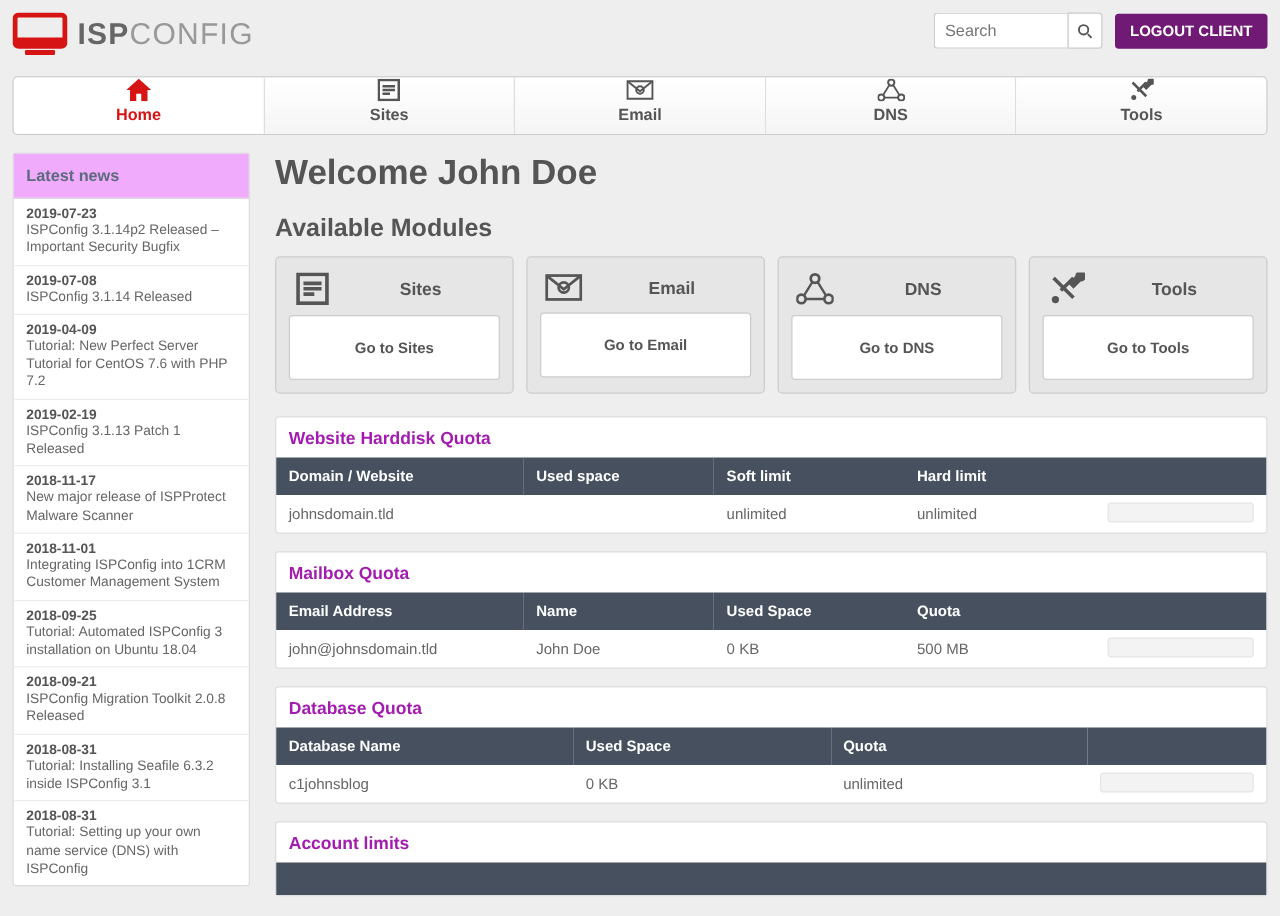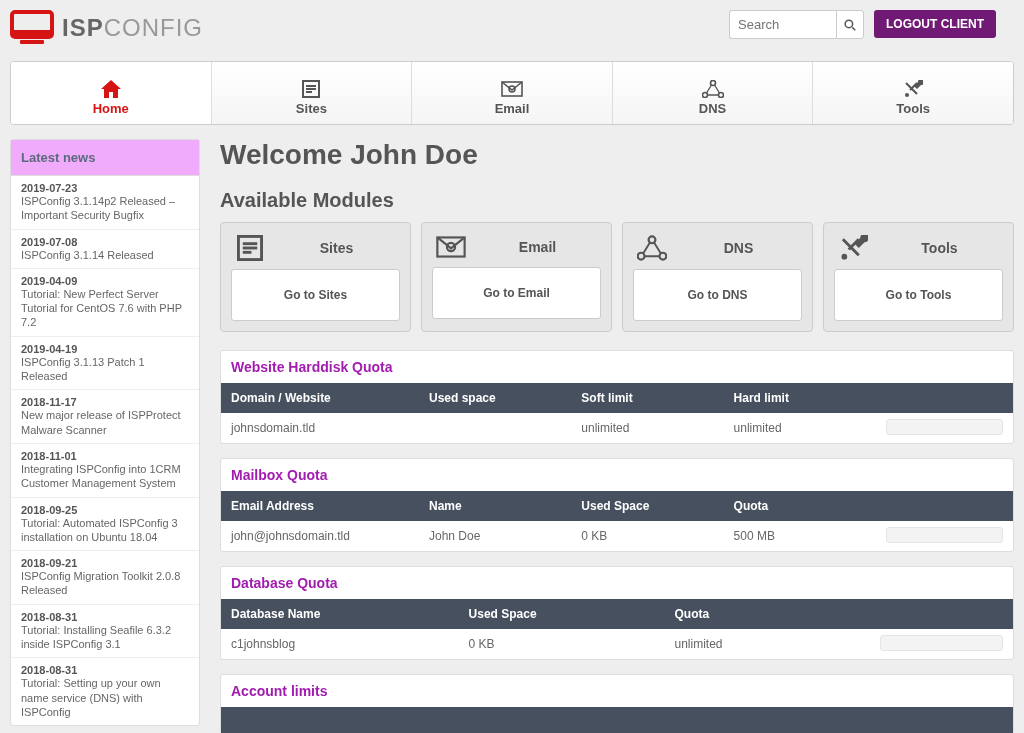--- a/index.html
+++ b/index.html
@@ -1,27 +1,27 @@
 <!DOCTYPE html>
 <html><head>
 <meta charset="utf-8">
 <style>
   html,body{margin:0;padding:0;font-family:Arial,Helvetica,sans-serif;background:#EEEEEE;color:#555}
   .page{width:1024px;margin:0 auto;position:relative}
-  .topbar{padding:10px 28px 0 10px;display:flex;align-items:flex-start;justify-content:space-between}
+  .topbar{padding:10px 10px 0 10px;display:flex;align-items:flex-start;justify-content:space-between}
   .brand{display:flex;align-items:center;gap:8px}
   .brand-name{font-size:24px;font-weight:700;letter-spacing:1px;color:#666}
   .brand-name .thin{font-weight:400;color:#999}
-  .top-right{display:flex;gap:10px;align-items:flex-start}
+  .top-right{display:flex;gap:10px;align-items:flex-end}
   .search-group{display:flex}
   .search-group input{width:90px;padding:6px 8px;border:1px solid #ccc;border-right:none;border-radius:3px 0 0 3px;font-size:13px}
   .search-group button{width:28px;border:1px solid #ccc;background:#fff;border-radius:0 3px 3px 0;cursor:pointer;display:flex;align-items:center;justify-content:center}
   .logout-btn{background:#701a75;color:#fff;border:none;padding:7px 12px;font-size:12px;font-weight:700;border-radius:3px;cursor:pointer}
   .nav{display:flex;margin:15px 10px 0 10px;border:1px solid #ccc;border-radius:4px;overflow:hidden;background:#fff}
-  .nav-tab{flex:1;text-align:center;padding:17px 5px 8px 5px;border-right:1px solid #ddd;cursor:pointer;background:linear-gradient(#fff,#f5f5f5)}
+  .nav-tab{flex:1;text-align:center;padding:0 5px 8px 5px;border-right:1px solid #ddd;cursor:pointer;background:linear-gradient(#fff,#f5f5f5)}
   .nav-tab:last-child{border-right:none}
   .nav-tab.active{background:#fff;color:#D71414;font-weight:700}
   .nav-tab .icon{height:20px;display:flex;justify-content:center;align-items:center;margin-bottom:2px}
   .nav-tab .label{font-size:13px;font-weight:700}
   .nav-tab.active .label{color:#D71414}
   .nav-tab .label{color:#555}
   .body{display:flex;gap:20px;padding:14px 10px 10px 10px;align-items:flex-start}
   .sidebar{width:188px;flex:0 0 188px;background:#fff;border:1px solid #ddd;border-radius:3px;font-size:11px}
   .sidebar-title{background:#f0abfc;color:#5C6B7C;font-weight:700;font-size:13px;padding:10px 10px;border-bottom:1px solid #ddd}
   .news-item{padding:6px 10px;border-bottom:1px solid #eee}
@@ -137,21 +137,21 @@
         </div>
       <div class="news-item">
           <div class="news-date">2019-07-08</div>
           <div class="news-title">ISPConfig 3.1.14 Released</div>
         </div>
       <div class="news-item">
           <div class="news-date">2019-04-09</div>
           <div class="news-title">Tutorial: New Perfect Server Tutorial for CentOS 7.6 with PHP 7.2</div>
         </div>
       <div class="news-item">
-          <div class="news-date">2019-04-19</div>
+          <div class="news-date">2019-02-19</div>
           <div class="news-title">ISPConfig 3.1.13 Patch 1 Released</div>
         </div>
       <div class="news-item">
           <div class="news-date">2018-11-17</div>
           <div class="news-title">New major release of ISPProtect Malware Scanner</div>
         </div>
       <div class="news-item">
           <div class="news-date">2018-11-01</div>
           <div class="news-title">Integrating ISPConfig into 1CRM Customer Management System</div>
         </div>

